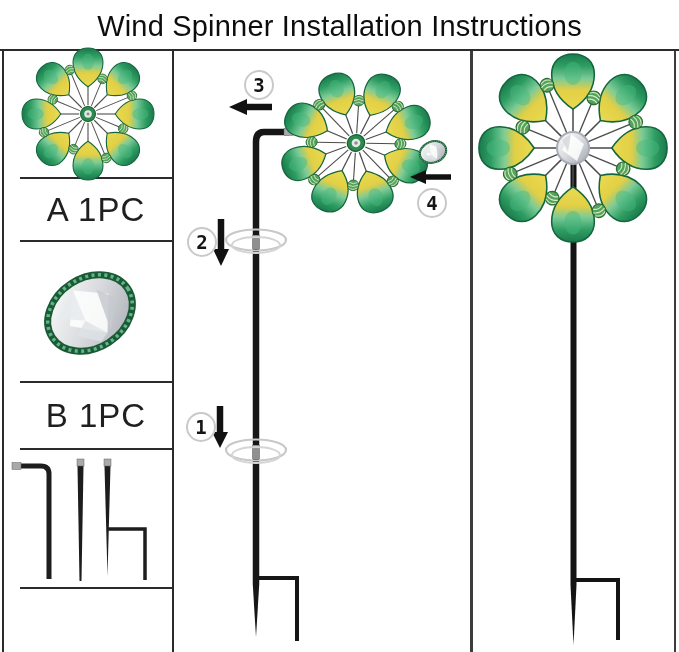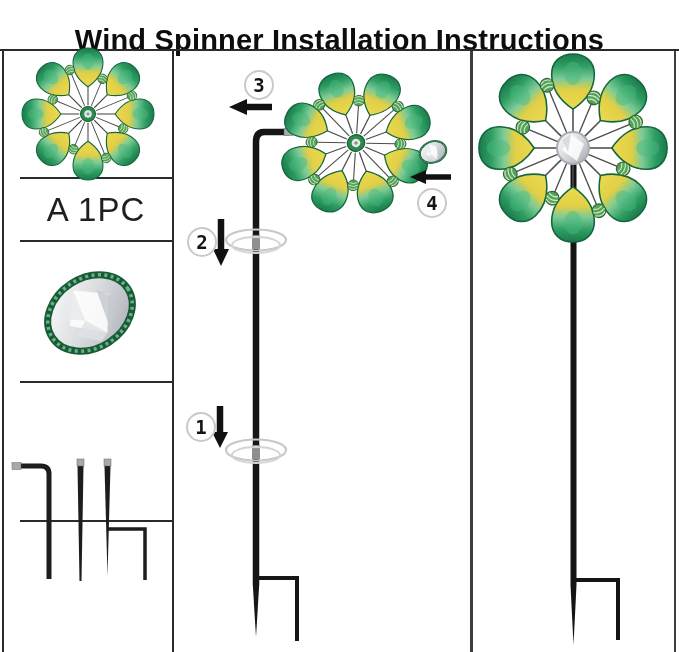--- a/index.html
+++ b/index.html
@@ -1,23 +1,23 @@
 <!DOCTYPE html>
 <html><head>
 <meta charset="utf-8">
 <style>
   html,body { margin:0; padding:0; }
   body {
     width:679px; height:652px; position:relative; background:#ffffff;
     font-family:"Liberation Sans", sans-serif; overflow:hidden;
   }
   .title {
-    position:absolute; top:16px; left:0; width:679px; height:49px;
+    position:absolute; top:2px; left:0; width:679px; height:49px;
     display:flex; align-items:center; justify-content:center;
-    font-weight:700; font-size:29px; letter-spacing:0.2px; color:#0d0d0d;
+    font-weight:400; font-size:29px; letter-spacing:0.2px; color:#0d0d0d;
     white-space:nowrap;
   }
   .sheet {
     position:absolute; top:49px; left:0; width:679px; height:603px;
     border-top:2px solid #2b2b2b; box-sizing:border-box;
   }
   .col-left {
     position:absolute; left:2px; top:0; width:172px; height:601px;
     border-left:2px solid #2b2b2b; border-right:2px solid #2b2b2b;
     box-sizing:border-box; background:#fff;padding-left:16px;
@@ -59,20 +59,23 @@
 
 <div class="title">Wind Spinner Installation Instructions</div>
 
 <div class="sheet">
   <div class="col-left">
     <div class="cell img-a"></div>
     <div class="cell lab-a">
       <span class="part-label">A 1PC</span>
     </div>
     <div class="cell img-b"></div>
+    <div class="cell lab-b">
+      <span class="part-label">B 1PC</span>
+    </div>
     <div class="cell img-c"></div>
   </div>
   <div class="col-right"></div>
 </div>
 
 <svg class="overlay" width="679" height="652" viewBox="0 0 679 652" xmlns="http://www.w3.org/2000/svg">
   <defs>
     <linearGradient id="petalGrad" gradientUnits="userSpaceOnUse" x1="0" y1="-40" x2="0" y2="-97">
       <stop offset="0" stop-color="#e9db52"></stop>
       <stop offset="0.35" stop-color="#e2cf45"></stop>

